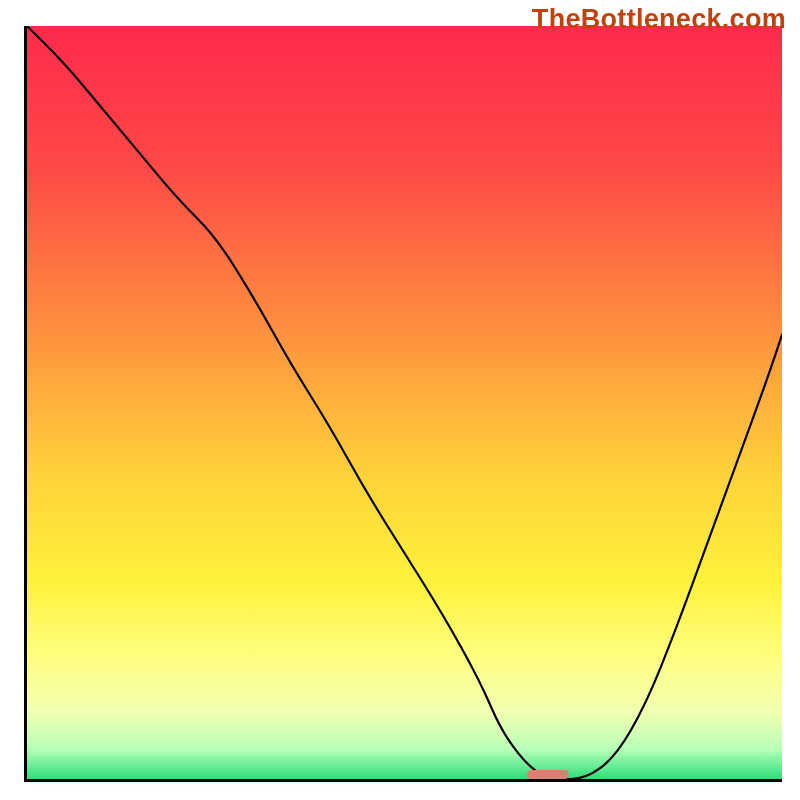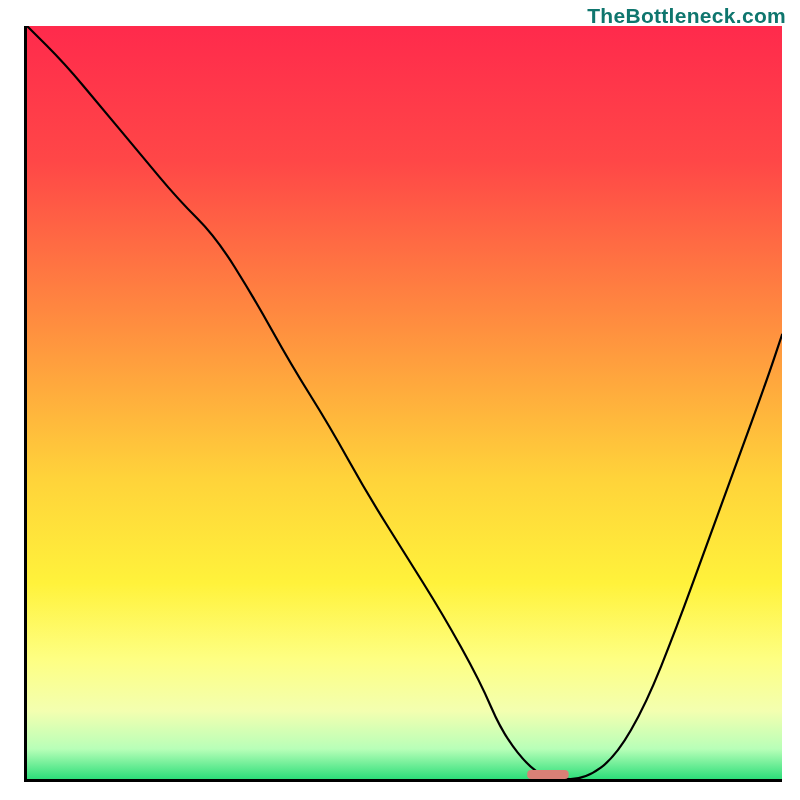--- a/index.html
+++ b/index.html
@@ -7,23 +7,23 @@
     width: 800px;
     height: 800px;
     background: #ffffff;
     position: relative;
     font-family: Arial, sans-serif;
   }
   .watermark {
     position: absolute;
     top: 4px;
     right: 14px;
-    font-size: 21px;
+    font-size: 27px;
     font-weight: bold;
-    color: #0f766e;
+    color: #c2410c;
     letter-spacing: 0.3px;
     z-index: 10;
     text-align: center;
   }
   .plot-area {
     position: absolute;
     left: 24px;
     top: 26px;
     width: 758px;
     height: 756px;

